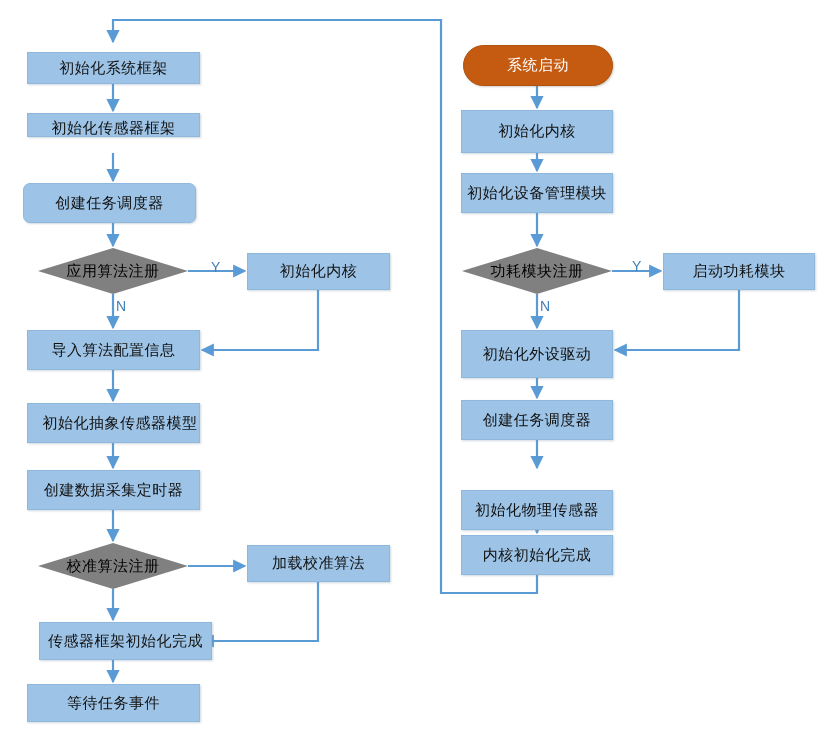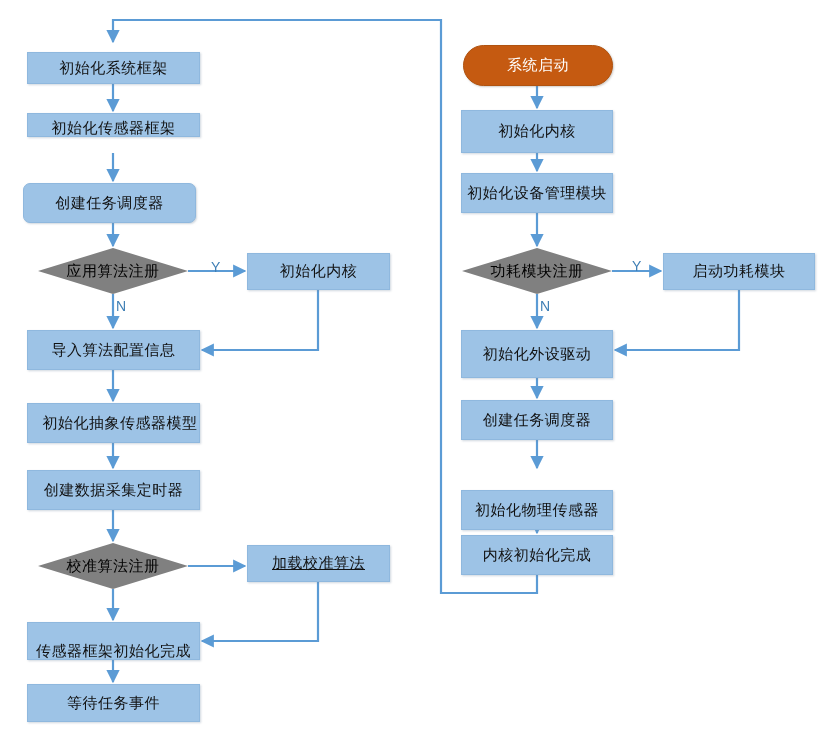--- a/index.html
+++ b/index.html
@@ -141,32 +141,32 @@
       <div class="node process" style="left: 27px; top: 403px; width: 173px; height: 40px; padding-left: 13px;">
         <span>初始化抽象传感器模型</span>
       </div>
       <div class="node process" style="left: 27px; top: 470px; width: 173px; height: 40px;">
         <span>创建数据采集定时器</span>
       </div>
       <div class="node decision" style="left: 38px; top: 543px; width: 150px; height: 46px;">
         <div class="dia"></div>
         <span class="dlabel">校准算法注册</span>
       </div>
-      <div class="node process" style="left: 27px; top: 622px; width: 173px; height: 38px; align-items: flex-end;">
+      <div class="node process" style="left: 39px; top: 622px; width: 173px; height: 38px;">
         <span>传感器框架初始化完成</span>
       </div>
       <div class="node process" style="left: 27px; top: 684px; width: 173px; height: 38px;">
         <span>等待任务事件</span>
       </div>
     </div>
   <div id="left-branch">
       <div class="node process" style="left: 247px; top: 253px; width: 143px; height: 37px;">
         <span>初始化内核</span>
       </div>
-      <div class="node process" style="left: 247px; top: 545px; width: 143px; height: 37px; text-decoration: underline;">
+      <div class="node process" style="left: 247px; top: 545px; width: 143px; height: 37px;">
         <span>加载校准算法</span>
       </div>
     </div>
   <div id="left-labels">
       <div class="edge-label" style="left: 211px; top: 259px;">Y</div>
       <div class="edge-label" style="left: 116px; top: 298px;">N</div>
     </div>
   <div id="right-nodes">
       <div class="node terminator" style="left: 463px; top: 45px; width: 150px; height: 41px;">
         <span>系统启动</span>

